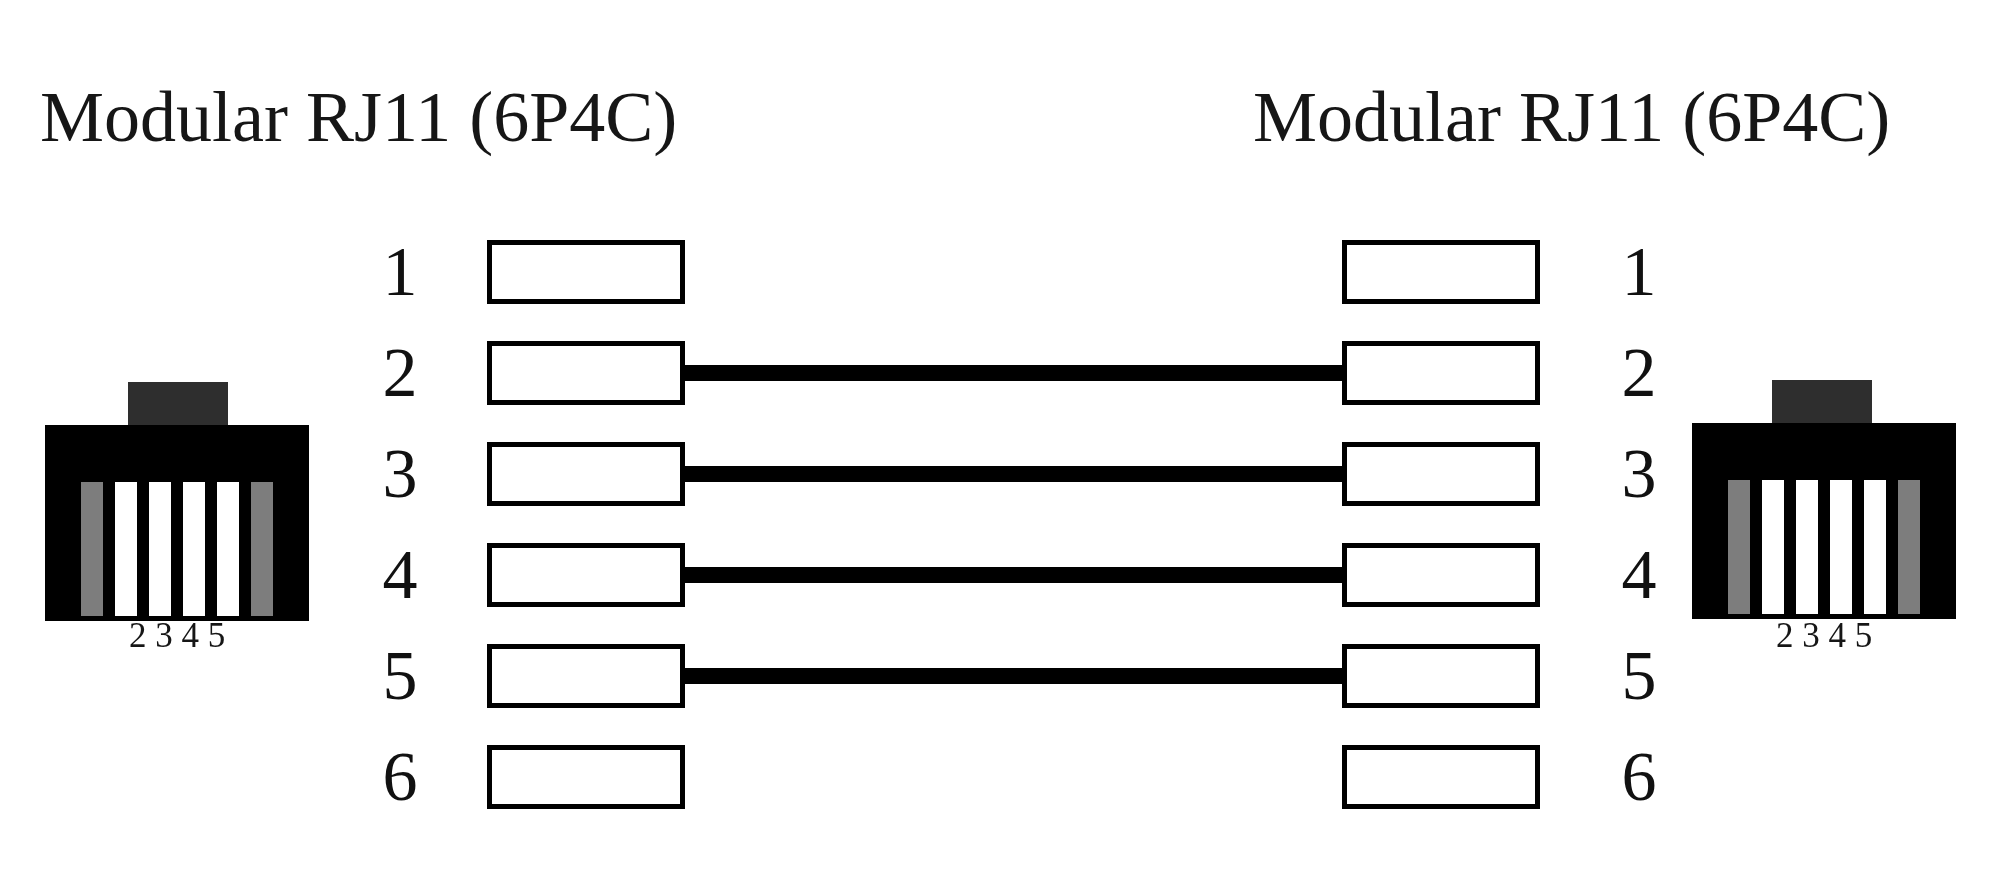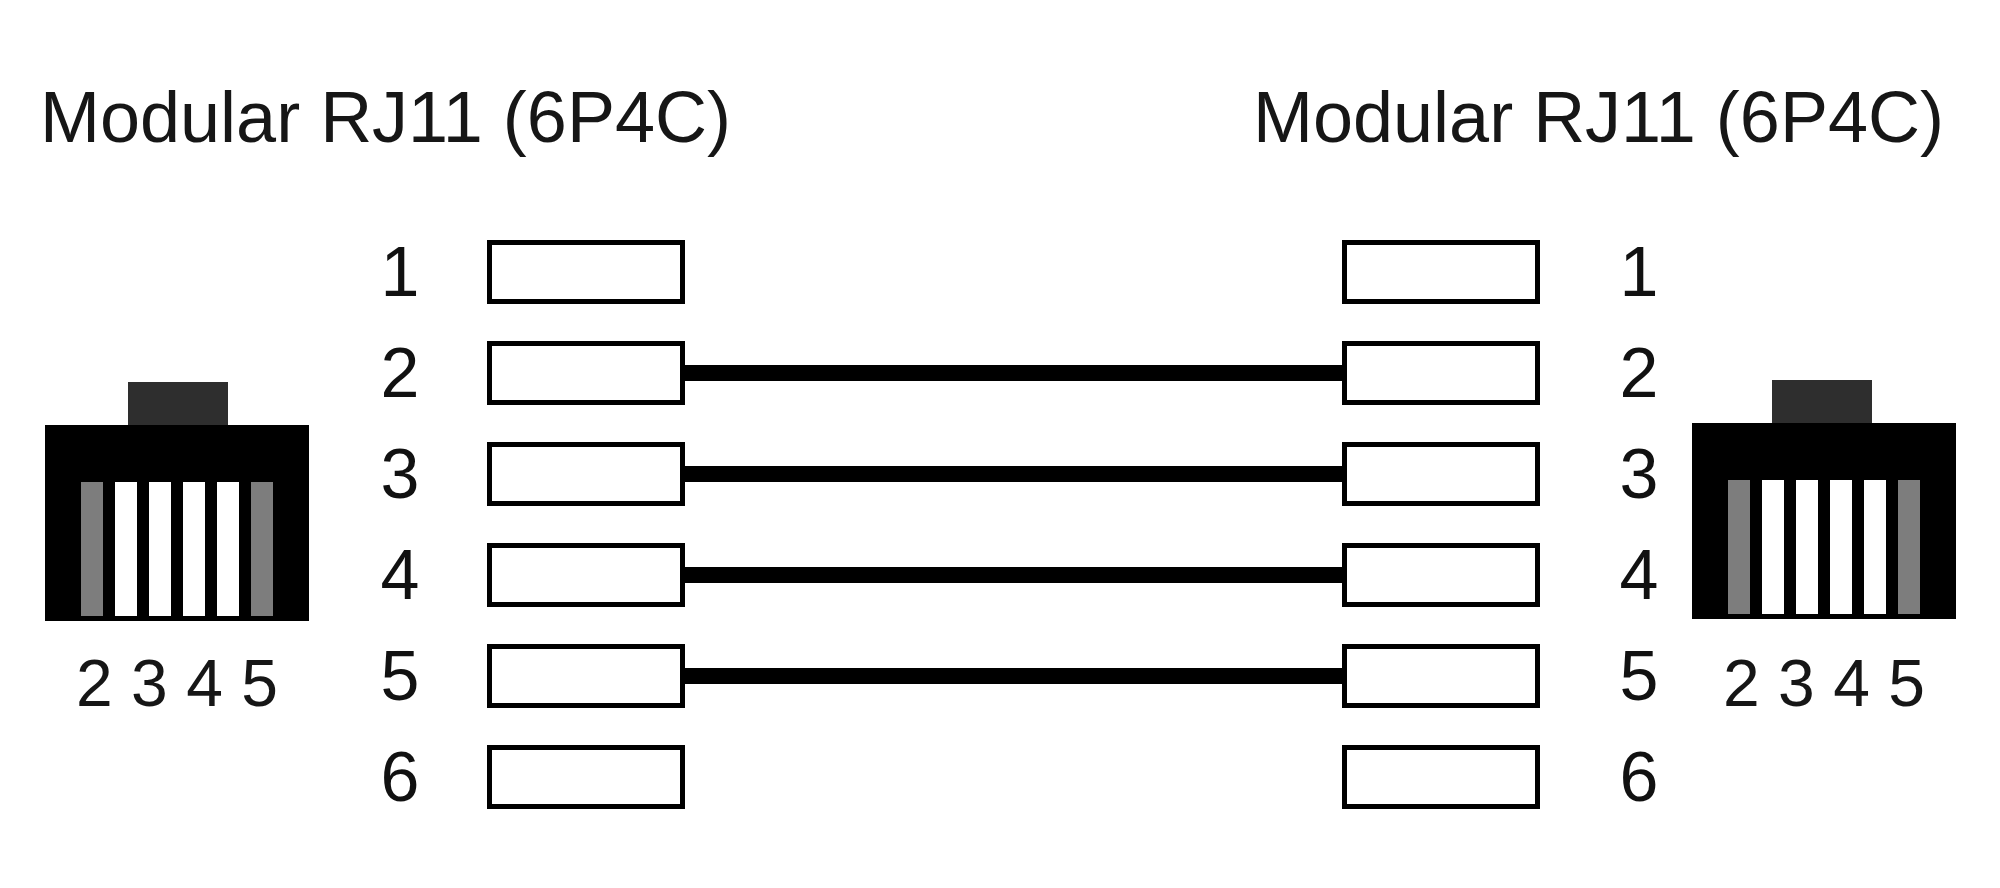--- a/index.html
+++ b/index.html
@@ -1,18 +1,18 @@
 <!DOCTYPE html>
 <html><head>
 <meta charset="utf-8">
 <style>
   html,body{margin:0;padding:0;background:#ffffff;}
   .canvas{
     position:relative;width:2000px;height:888px;background:#ffffff;overflow:hidden;
-    font-family:Liberation Sans, sans-serif;color:#161616;
+    font-family:Liberation Serif, serif;color:#161616;
   }
 
   
   .title{position:absolute;top:78px;font-size:72px;line-height:1.1;white-space:nowrap;color:#161616;}
   .title-l{left:40px;}
   .title-r{left:1253px;}
 
   
   .num{position:absolute;width:90px;height:64px;font-size:70px;line-height:64px;text-align:center;color:#111;}
   .nl{left:355px;}
@@ -29,21 +29,21 @@
   
   .tab{position:absolute;width:100px;height:44px;background:#2e2e2e;}
   .tab-l{left:128px;top:382px;}
   .tab-r{left:1772px;top:380px;}
   .pbody{position:absolute;width:264px;height:196px;background:#000;}
   .body-l{left:45px;top:425px;}
   .body-r{left:1692px;top:423px;}
   .slot{position:absolute;top:57px;width:22px;height:134px;background:#ffffff;}
   .slot.gray{background:#7d7d7d;}
   .s1{left:36px}.s2{left:70px}.s3{left:104px}.s4{left:138px}.s5{left:172px}.s6{left:206px}
-  .plug-label{position:absolute;width:264px;top:650px;text-align:center;font-size:66px;line-height:1;color:#161616;white-space:pre;}
+  .plug-label{position:absolute;width:264px;top:618px;text-align:center;font-size:35px;line-height:1;color:#161616;white-space:pre;}
   .label-l{left:45px;}
   .label-r{left:1692px;}
 </style>
 </head>
 <body>
 
 <div class="canvas">
 
   <div class="title title-l">Modular RJ11 (6P4C)</div>
   <div class="title title-r">Modular RJ11 (6P4C)</div>

